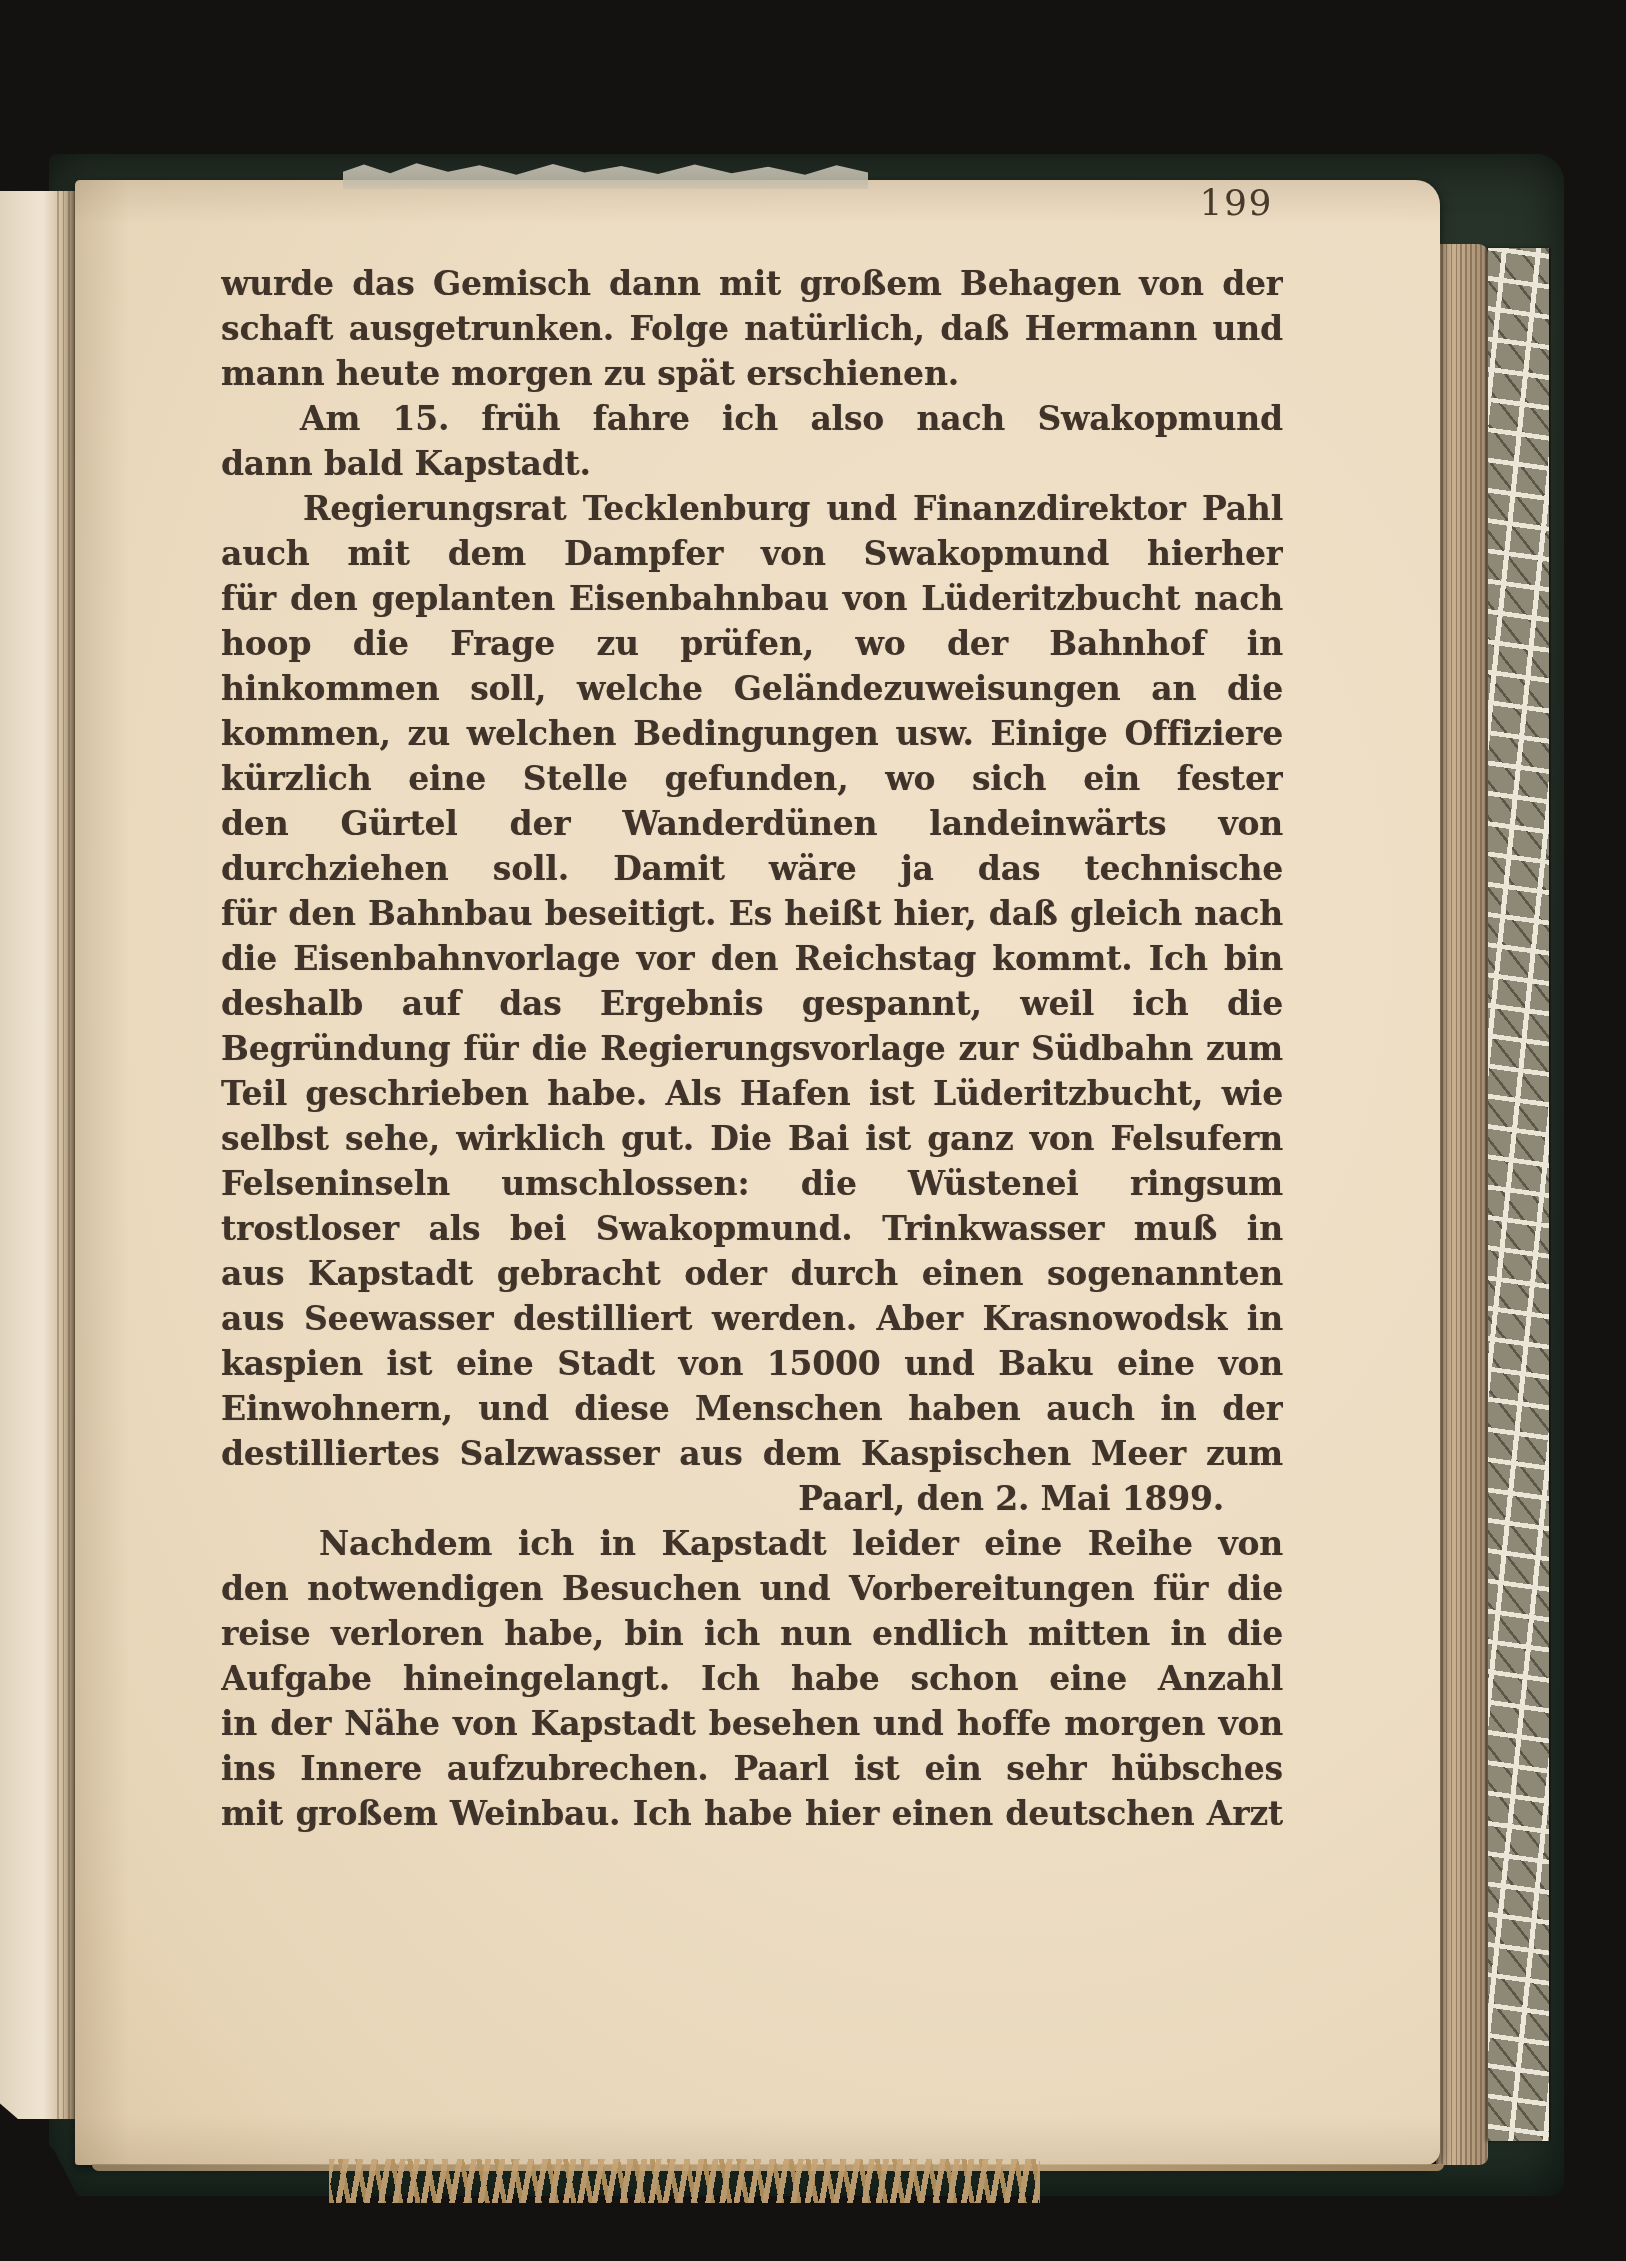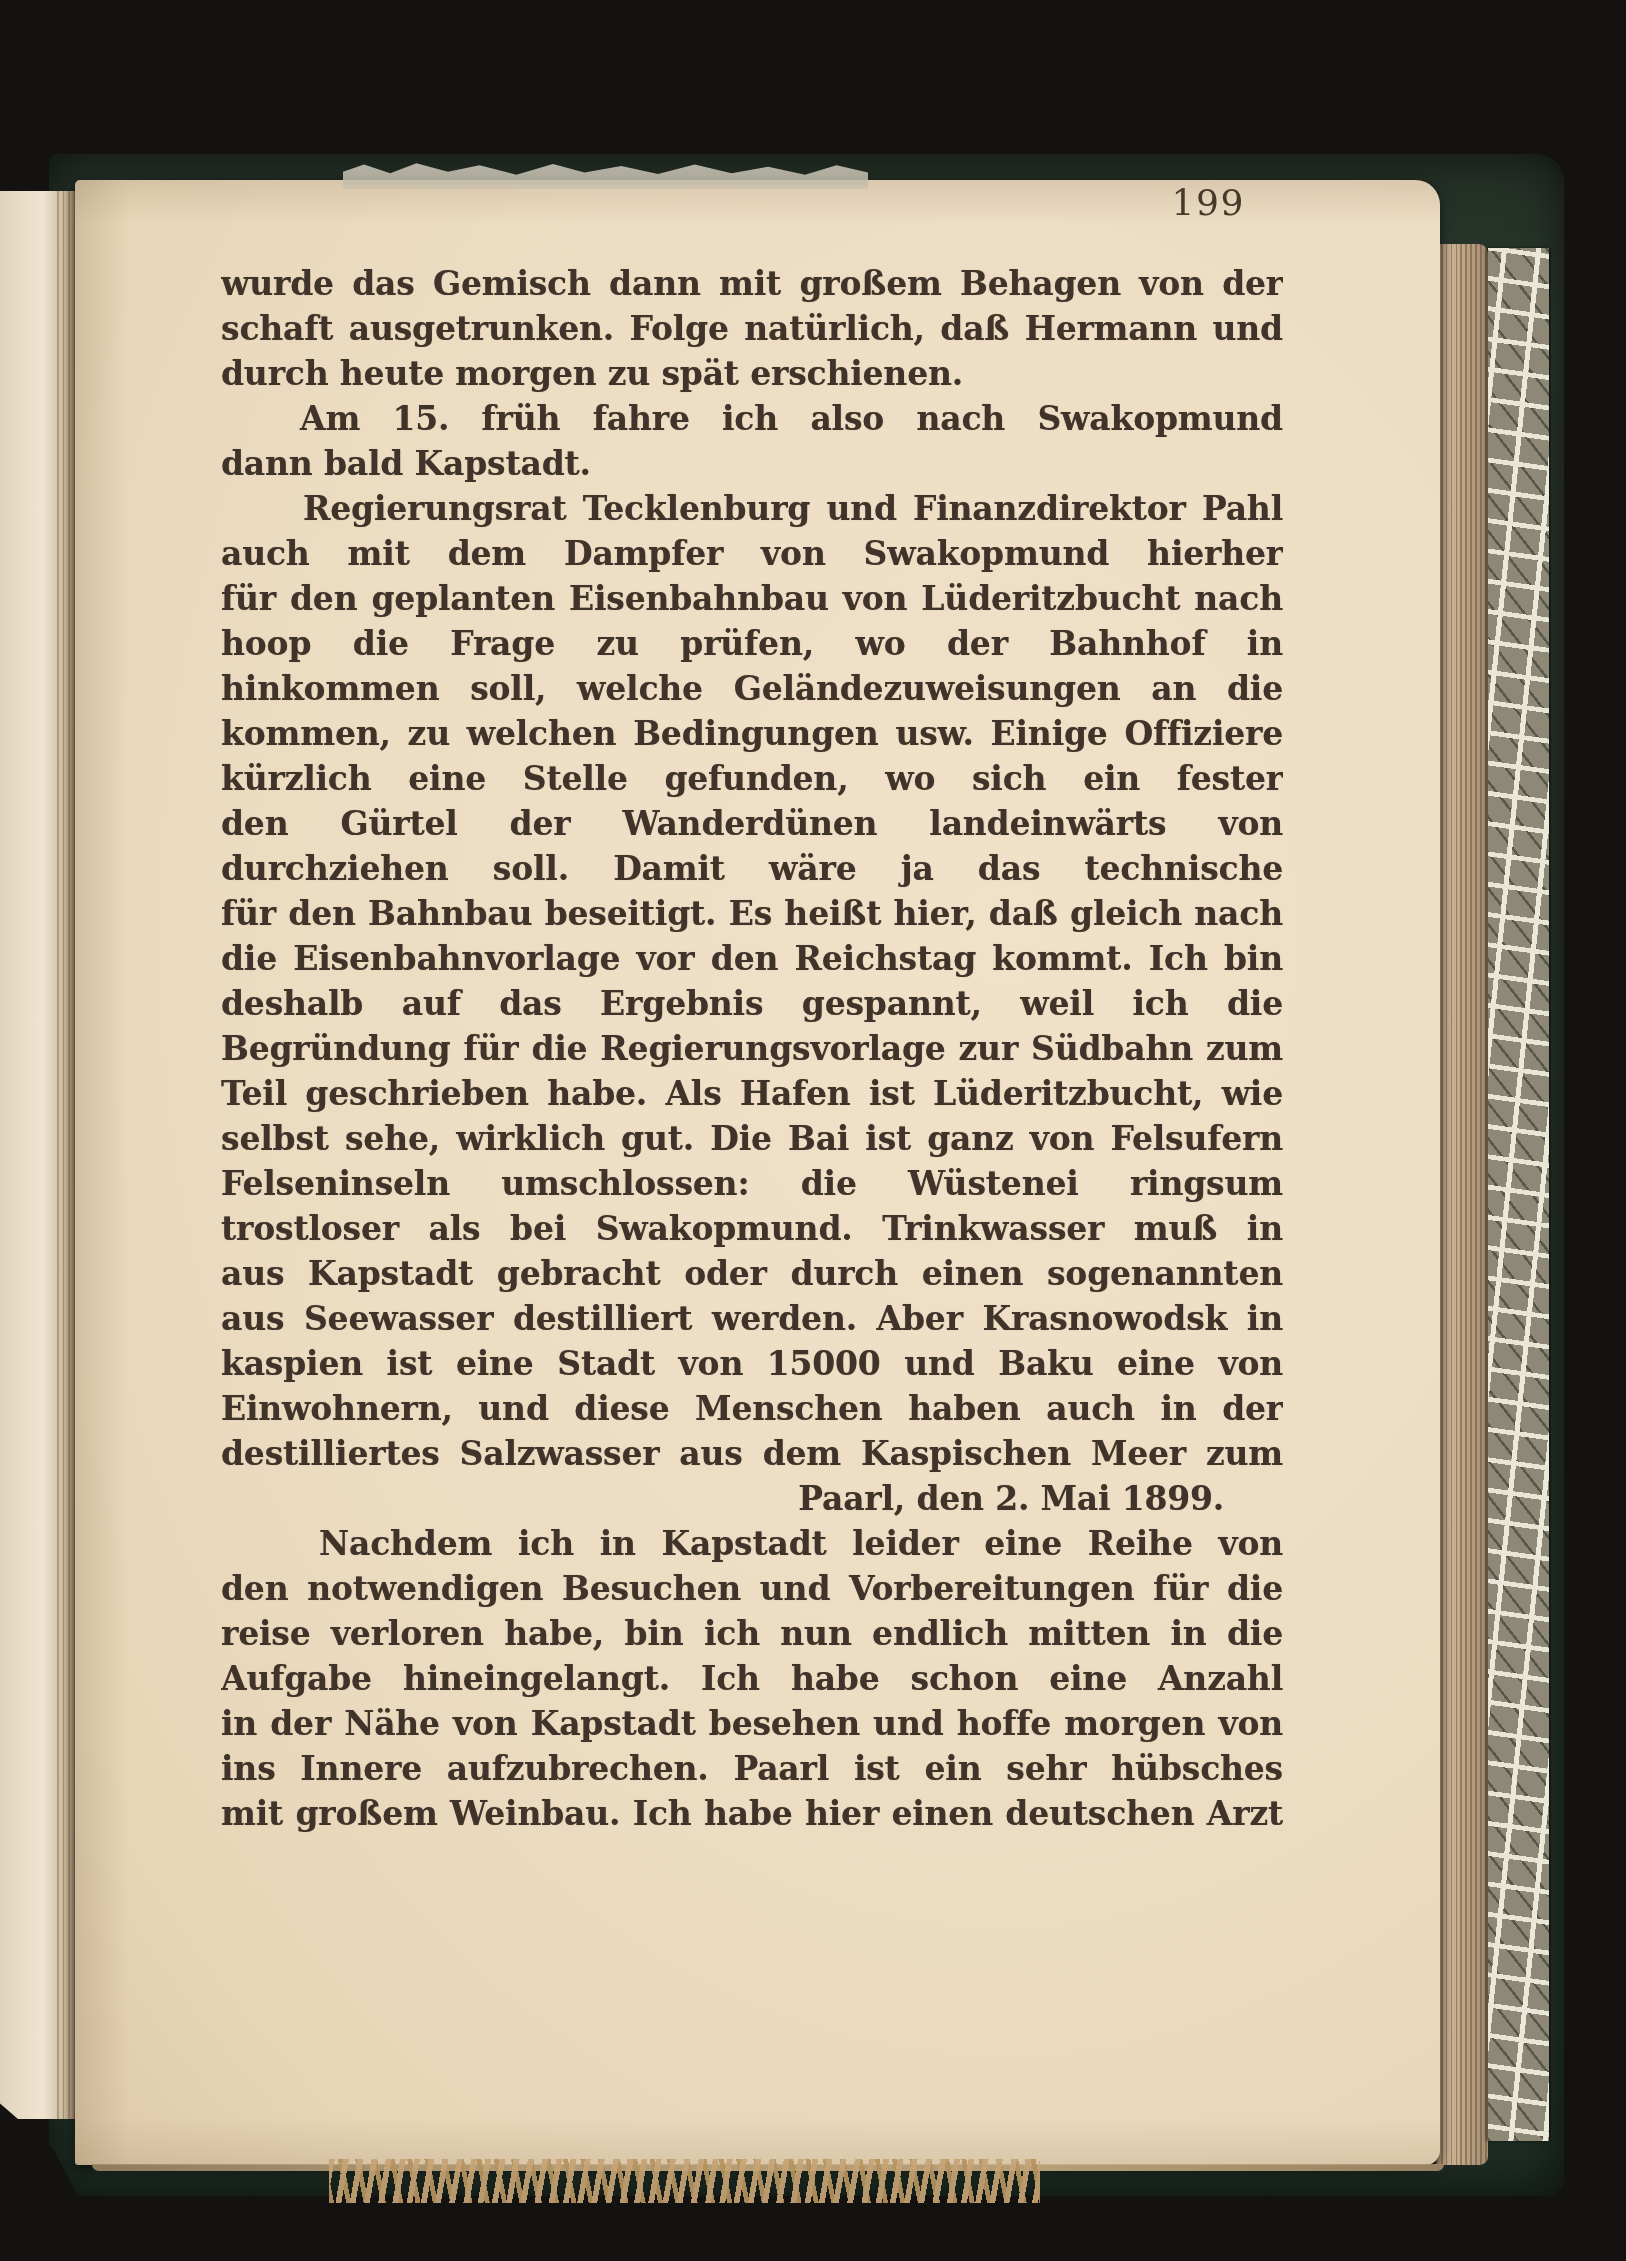--- a/index.html
+++ b/index.html
@@ -78,21 +78,21 @@
   
   #deckle{
     position:absolute;left:329px;top:2159px;width:711px;height:44px;
     background:
       repeating-linear-gradient(100deg,#c6a476 0 5.7px,rgba(0,0,0,0) 5.7px 14px),
       repeating-linear-gradient(79deg,#b6935f 0 4.9px,rgba(0,0,0,0) 4.9px 17px);
     opacity:.92;
   }
   
   #page-number{
-    position:absolute;left:1147px;top:182px;width:98px;
+    position:absolute;left:1175px;top:182px;width:98px;
     text-align:right;
     font-size:36px;color:#473a2b;letter-spacing:1.6px;
     font-family:"DejaVu Serif","Liberation Serif",serif;
   }
   
   #text-block{
     position:absolute;left:221px;top:261px;width:1062px;
     color:#3f332a;
     font-size:33px;font-weight:bold;
     letter-spacing:-0.2px;
@@ -114,21 +114,21 @@
   <div id="page"></div>
   <div id="tape"></div>
   <div id="bottom-edge"></div>
   <div id="deckle"></div>
   <div id="left-wedge"></div>
 
   <div id="page-number">199</div>
   <div id="text-block">
       <div class="line j">wurde das Gemisch dann mit großem Behagen von der Gesell=</div>
       <div class="line j">schaft ausgetrunken. Folge natürlich, daß Hermann und Pens=</div>
-      <div class="line l">durch heute morgen zu spät erschienen.</div>
+      <div class="line l">mann heute morgen zu spät erschienen.</div>
       <div class="line j" style="padding-left: 79px;">Am 15. früh fahre ich also nach Swakopmund hinunter und</div>
       <div class="line l">dann bald Kapstadt.</div>
       <div class="line j" style="padding-left: 82px;">Regierungsrat Tecklenburg und Finanzdirektor Pahl sind</div>
       <div class="line j">auch mit dem Dampfer von Swakopmund hierher gekommen, um</div>
       <div class="line j">für den geplanten Eisenbahnbau von Lüderitzbucht nach Keetmans=</div>
       <div class="line j">hoop die Frage zu prüfen, wo der Bahnhof in Lüderitzbucht</div>
       <div class="line j">hinkommen soll, welche Geländezuweisungen an die Bahn in Frage</div>
       <div class="line j">kommen, zu welchen Bedingungen usw. Einige Offiziere haben</div>
       <div class="line j">kürzlich eine Stelle gefunden, wo sich ein fester Felsrücken durch</div>
       <div class="line j">den Gürtel der Wanderdünen landeinwärts von Lüderitzbucht hin=</div>

